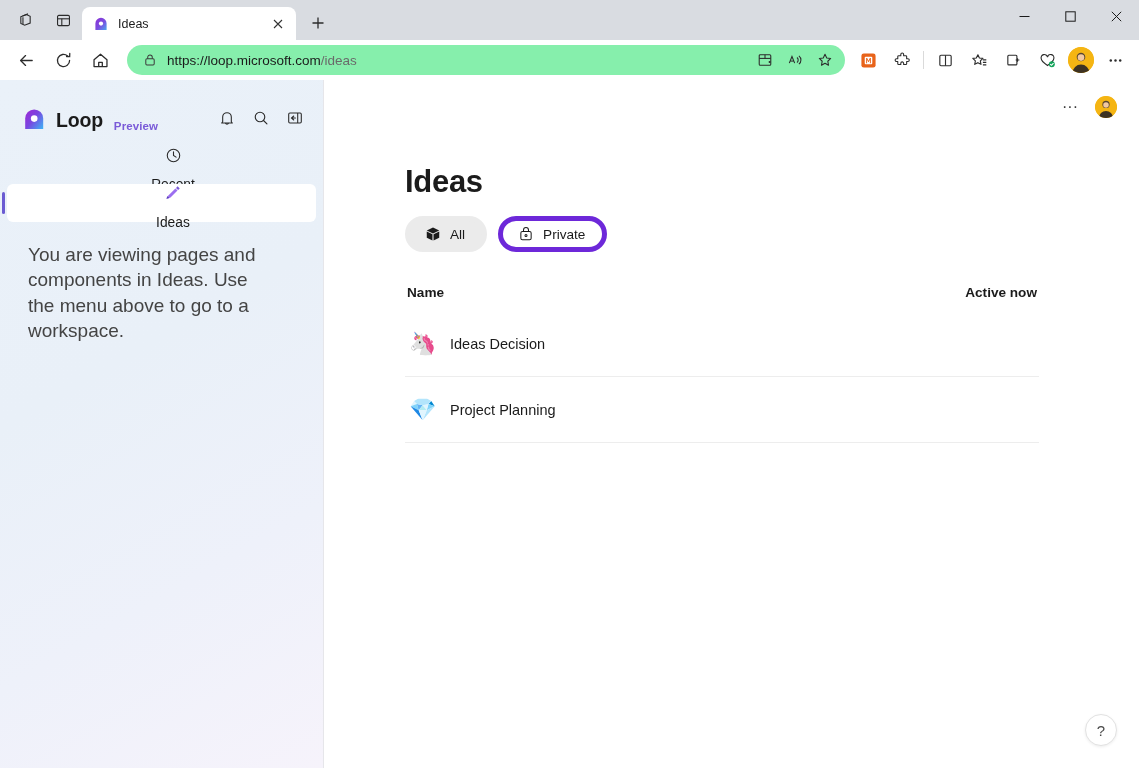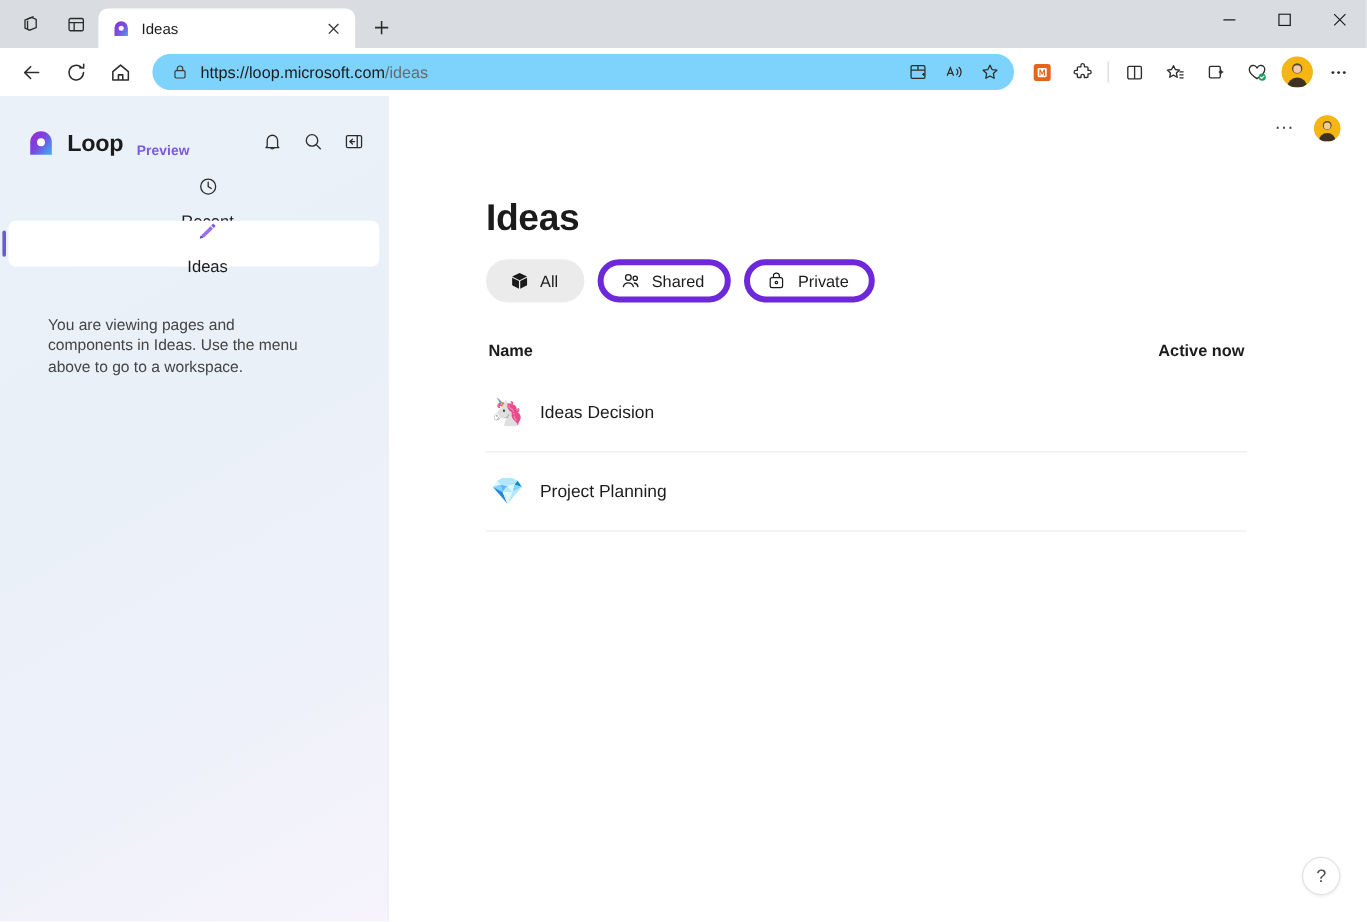--- a/index.html
+++ b/index.html
@@ -106,21 +106,21 @@
     display: flex; align-items: center; justify-content: center;
     border-radius: 5px;
     color: #2c2c2c;
     flex: 0 0 auto;
   }
 
   .omnibox {
     flex: 1;
     height: 30px;
     margin: 0 6px 0 8px;
-    background: #7dd3fc;
+    background: #86efac;
     border-radius: 16px;
     display: flex;
     align-items: center;
     padding: 0 6px 0 10px;
     min-width: 0;
   }
   .omni-lock {
     width: 26px; height: 24px;
     display: flex; align-items: center; justify-content: center;
     color: #3b3b3b;
@@ -265,23 +265,23 @@
     display: flex;
     align-items: center;
     gap: 8px;
   }
   .sb-workspace-title {
     font-size: 15px;
     font-weight: bold;
     color: #1b1b1b;
   }
   .sb-desc {
-    margin-top: 40px;
-    padding: 0 24px 0 40px;
-    font-size: 13px;
+    margin-top: 20px;
+    padding: 0 24px 0 28px;
+    font-size: 19px;
     line-height: 1.33;
     color: #444;
     max-width: 290px;
   }
 
   
   .main {
     flex: 1;
     position: relative;
     background: #ffffff;
@@ -682,31 +682,20 @@
             <div class="pill-icon">
               <svg width="16" height="16" viewBox="0 0 18 18" fill="#1b1b1b">
                 <path d="M9 1.6 L16 5 L9 8.4 L2 5 Z"></path>
                 <path d="M2 6.2 L8.4 9.3 V16.4 L2 13.2 Z"></path>
                 <path d="M9.6 9.3 L16 6.2 V13.2 L9.6 16.4 Z"></path>
               </svg>
             </div>
             <span>All</span>
           </div>
 
-          <div class="pill">
-            <div class="pill-icon">
-              <svg width="17" height="17" viewBox="0 0 18 18" fill="none" stroke="#1b1b1b" stroke-width="1.15" stroke-linecap="round">
-                <circle cx="7" cy="5.6" r="2.5"></circle>
-                <path d="M2.6 13.6 a4.6 4.6 0 0 1 8.8 0"></path>
-                <circle cx="13.1" cy="6.2" r="1.9"></circle>
-                <path d="M12.3 10.4 a3.6 3.6 0 0 1 3.1 3.2"></path>
-              </svg>
-            </div>
-            <span>Shared</span>
-          </div>
 
           <div class="pill">
             <div class="pill-icon">
               <svg width="16" height="16" viewBox="0 0 18 18" fill="none" stroke="#1b1b1b" stroke-width="1.15">
                 <rect x="3.2" y="6.1" width="11.6" height="9.4" rx="1.8"></rect>
                 <path d="M6.2 6.1 V4.5 a2.8 2.8 0 0 1 5.6 0 V6.1"></path>
                 <circle cx="9" cy="10.6" r="1.15"></circle>
               </svg>
             </div>
             <span>Private</span>

